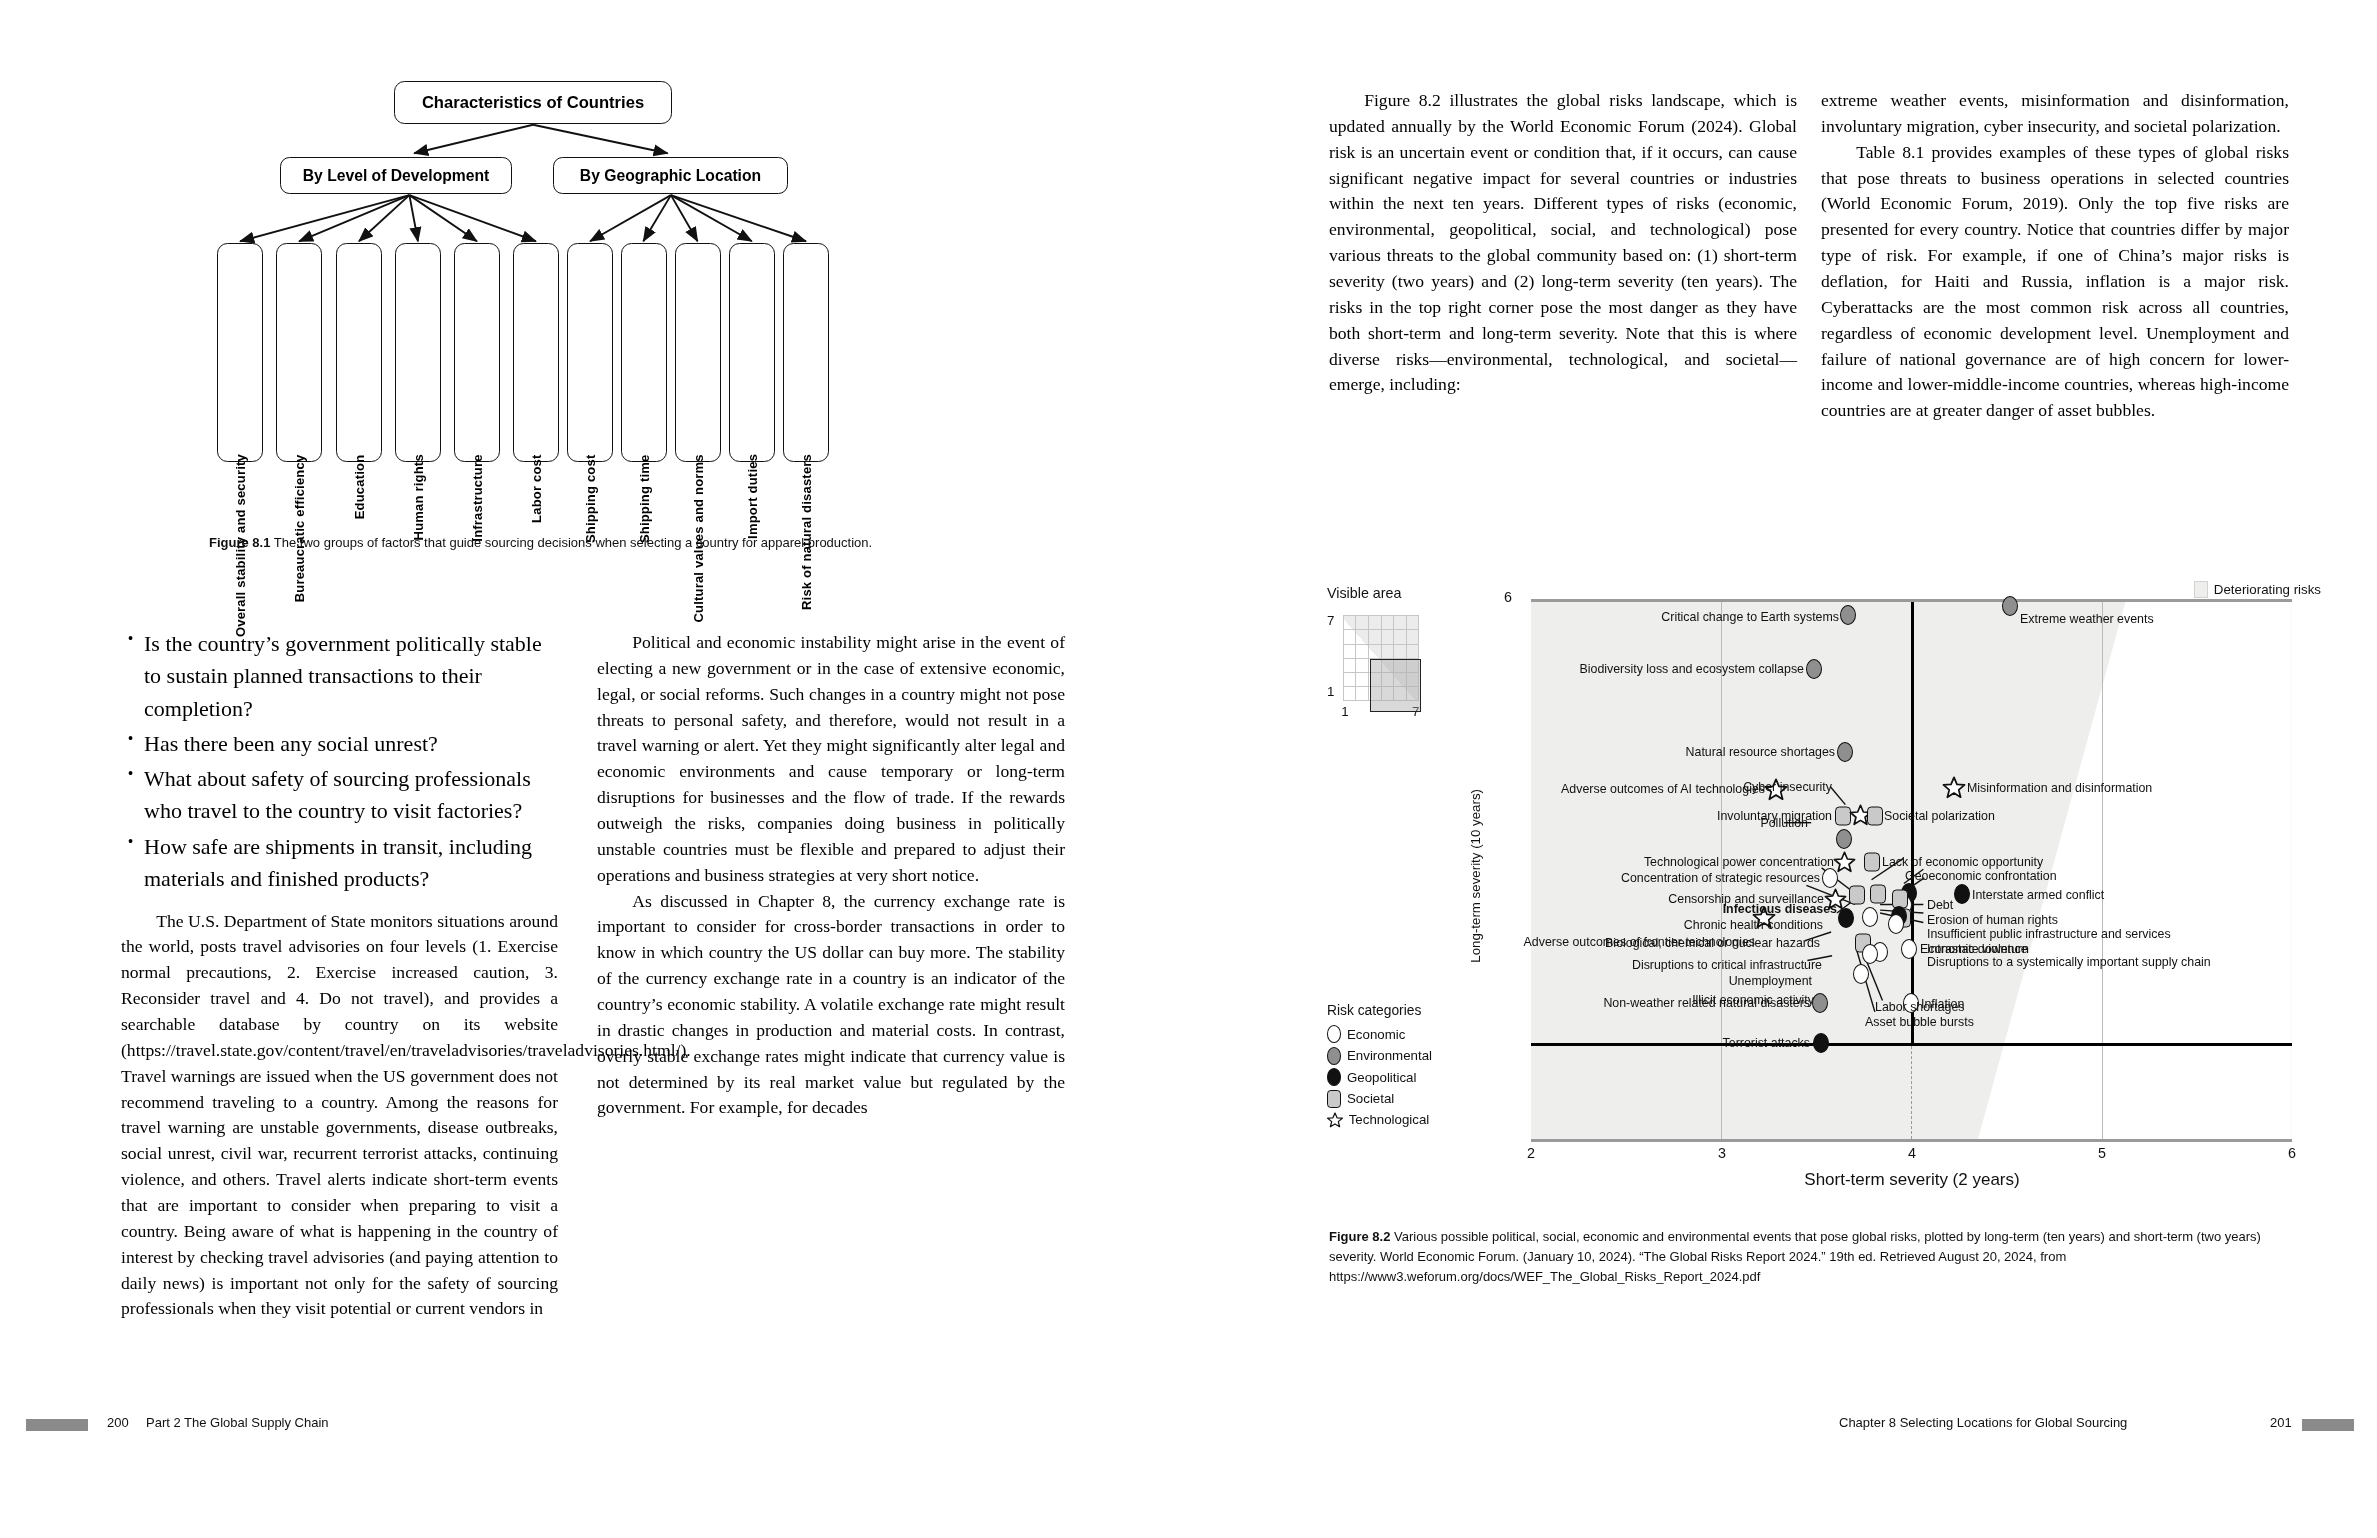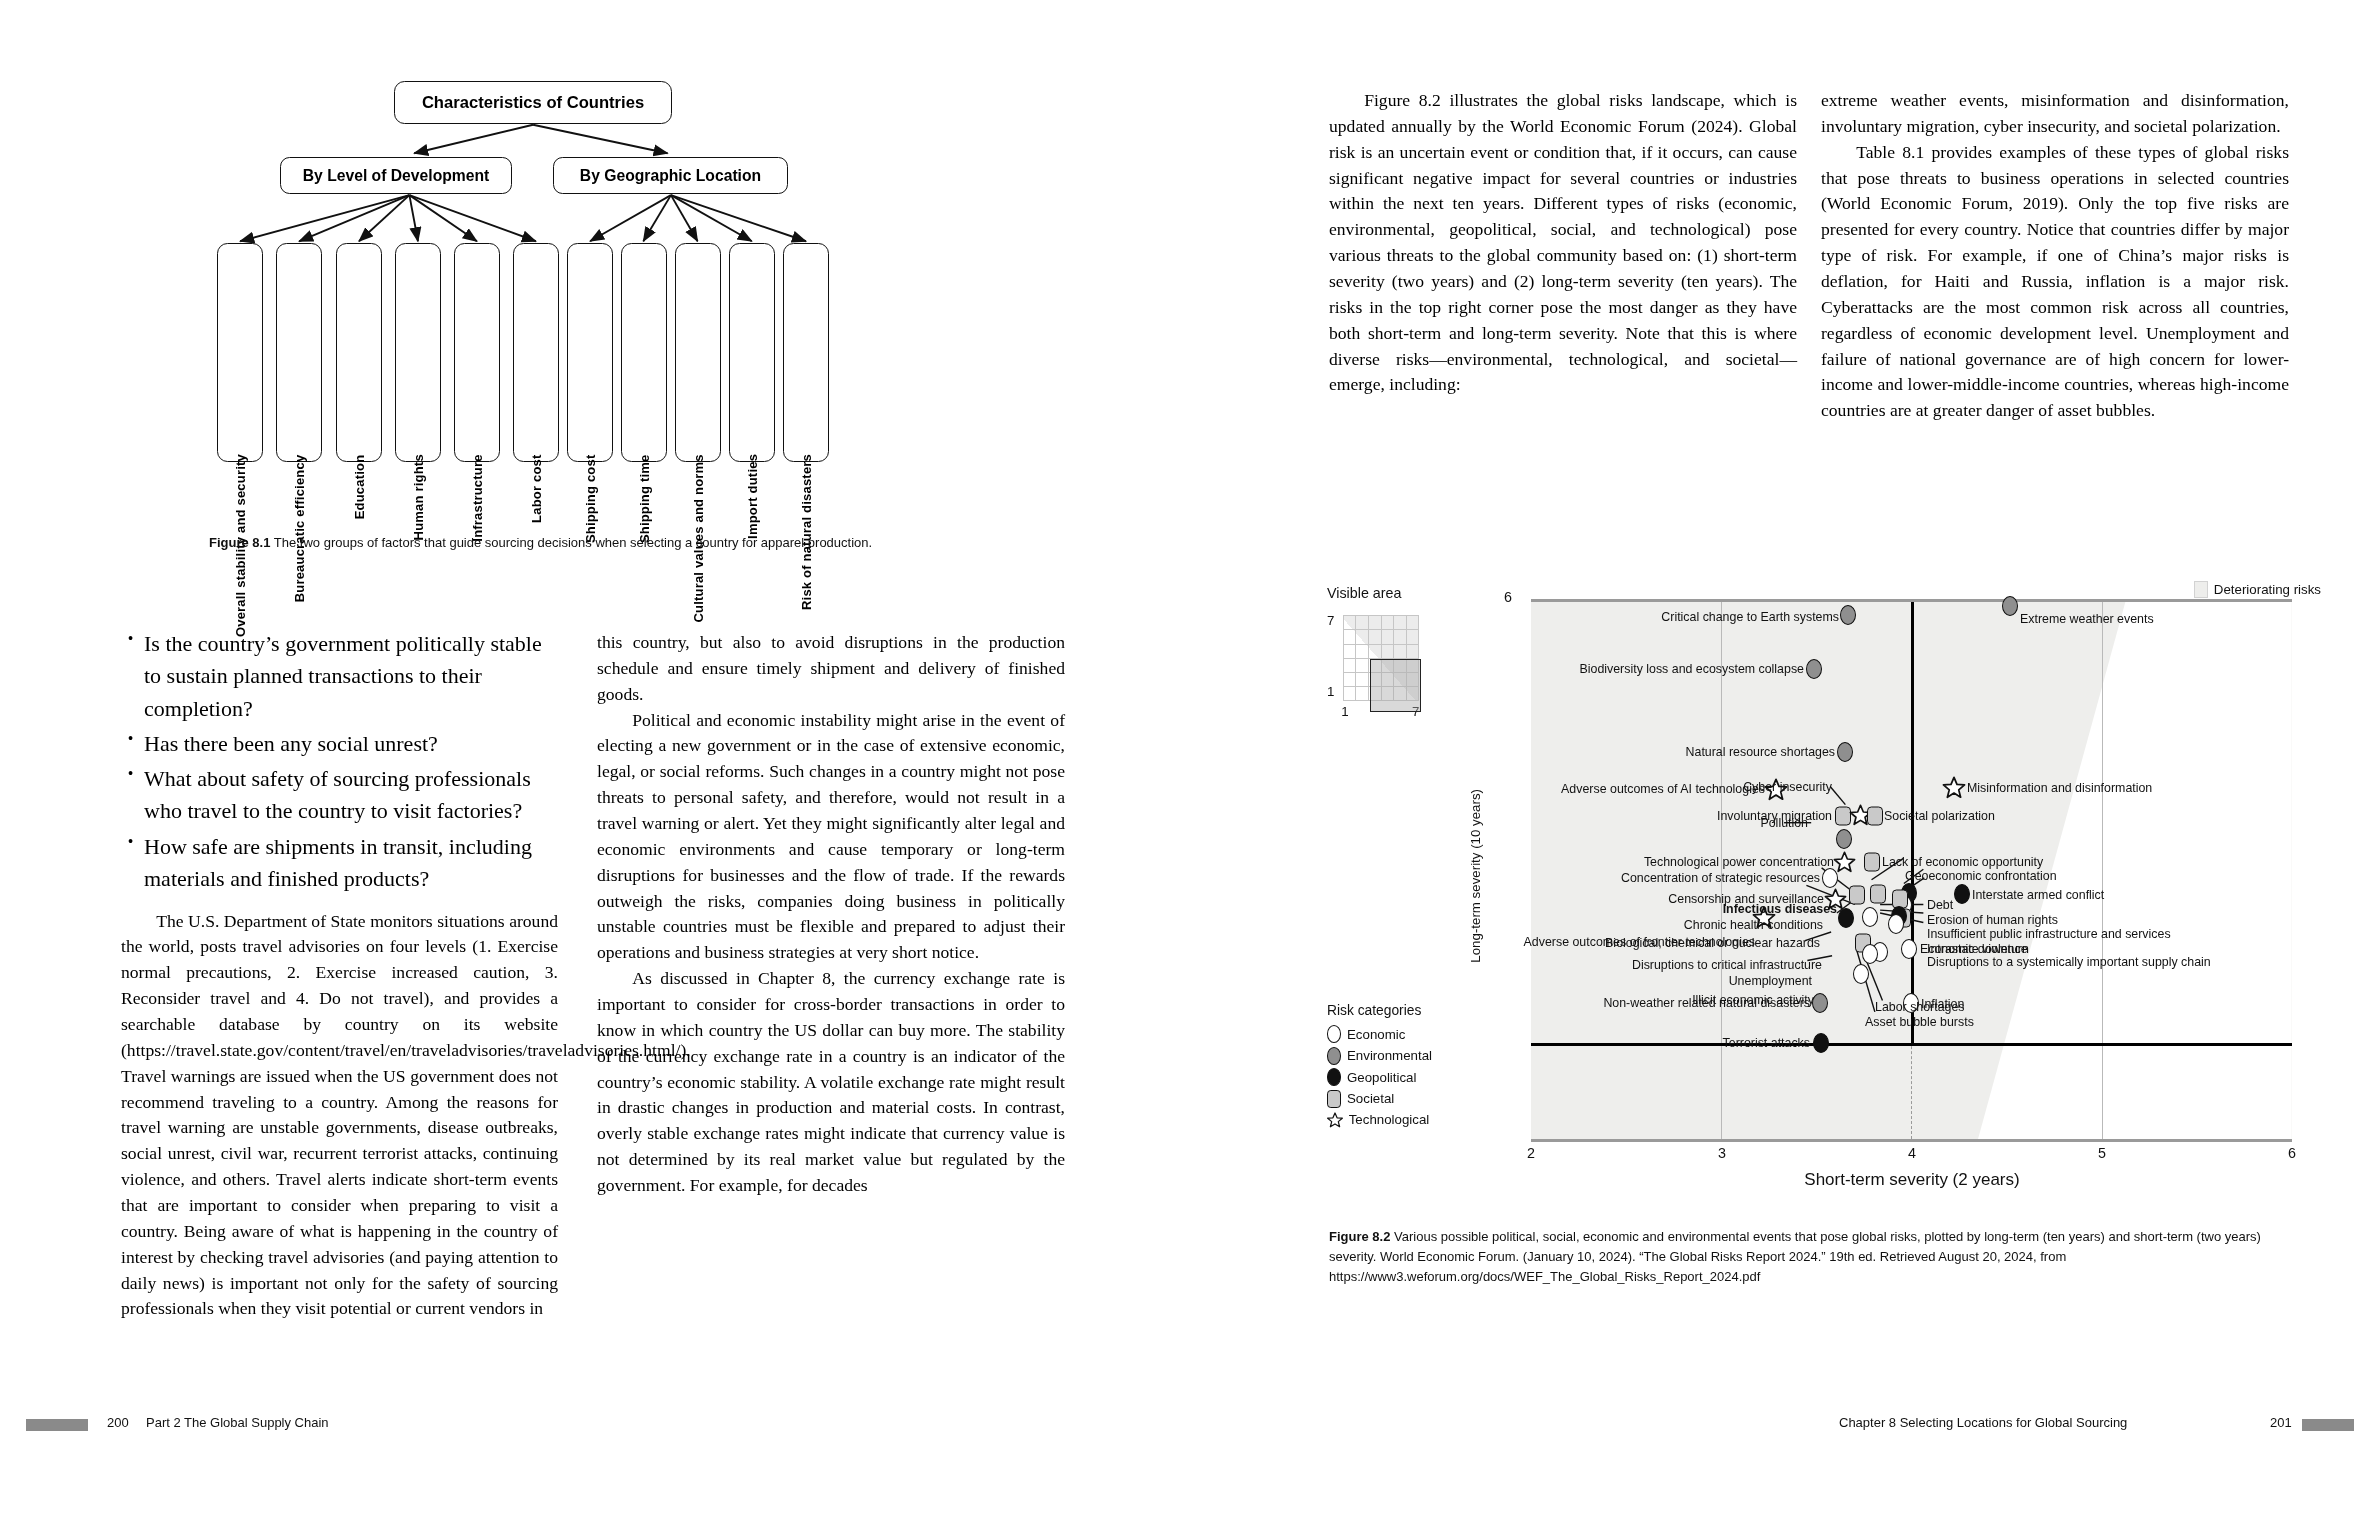--- a/index.html
+++ b/index.html
@@ -172,21 +172,20 @@
     <ul class="bul">
       <li>Is the country’s government politically stable to sustain planned transactions to their completion?</li>
       <li>Has there been any social unrest?</li>
       <li>What about safety of sourcing professionals who travel to the country to visit factories?</li>
       <li>How safe are shipments in transit, including materials and finished products?</li>
     </ul>
     <p style="margin-top:13.3px;">The U.S. Department of State monitors situations around the world, posts travel advisories on four levels (1. Exercise normal precautions, 2. Exercise increased caution, 3. Reconsider travel and 4. Do not travel), and provides a searchable database by country on its website (https://travel.state.gov/content/travel/en/traveladvisories/traveladvisories.html/). Travel warnings are issued when the US government does not recommend traveling to a country. Among the reasons for travel warning are unstable governments, disease outbreaks, social unrest, civil war, recurrent terrorist attacks, continuing violence, and others. Travel alerts indicate short-term events that are important to consider when preparing to visit a country. Being aware of what is happening in the country of interest by checking travel advisories (and paying attention to daily news) is important not only for the safety of sourcing professionals when they visit potential or current vendors in</p>
   </div>
 
   <div class="col" style="left:597px;top:630px;width:468px;">
-    <p class="noind">this country, but also to avoid disruptions in the production schedule and ensure timely shipment and delivery of finished goods.</p>
     <p>Political and economic instability might arise in the event of electing a new government or in the case of extensive economic, legal, or social reforms. Such changes in a country might not pose threats to personal safety, and therefore, would not result in a travel warning or alert. Yet they might significantly alter legal and economic environments and cause temporary or long-term disruptions for businesses and the flow of trade. If the rewards outweigh the risks, companies doing business in politically unstable countries must be flexible and prepared to adjust their operations and business strategies at very short notice.</p>
     <p>As discussed in Chapter 8, the currency exchange rate is important to consider for cross-border transactions in order to know in which country the US dollar can buy more. The stability of the currency exchange rate in a country is an indicator of the country’s economic stability. A volatile exchange rate might result in drastic changes in production and material costs. In contrast, overly stable exchange rates might indicate that currency value is not determined by its real market value but regulated by the government. For example, for decades</p>
   </div>
 
   <div class="col" style="left:1329px;top:88px;width:468px;">
     <p>Figure 8.2 illustrates the global risks landscape, which is updated annually by the World Economic Forum (2024). Global risk is an uncertain event or condition that, if it occurs, can cause significant negative impact for several countries or industries within the next ten years. Different types of risks (economic, environmental, geopolitical, social, and technological) pose various threats to the global community based on: (1) short-term severity (two years) and (2) long-term severity (ten years). The risks in the top right corner pose the most danger as they have both short-term and long-term severity. Note that this is where diverse risks—environmental, technological, and societal—emerge, including:</p>
   </div>
 
   <div class="col" style="left:1821px;top:88px;width:468px;">
     <p class="noind">extreme weather events, misinformation and disinformation, involuntary migration, cyber insecurity, and societal polarization.</p>

